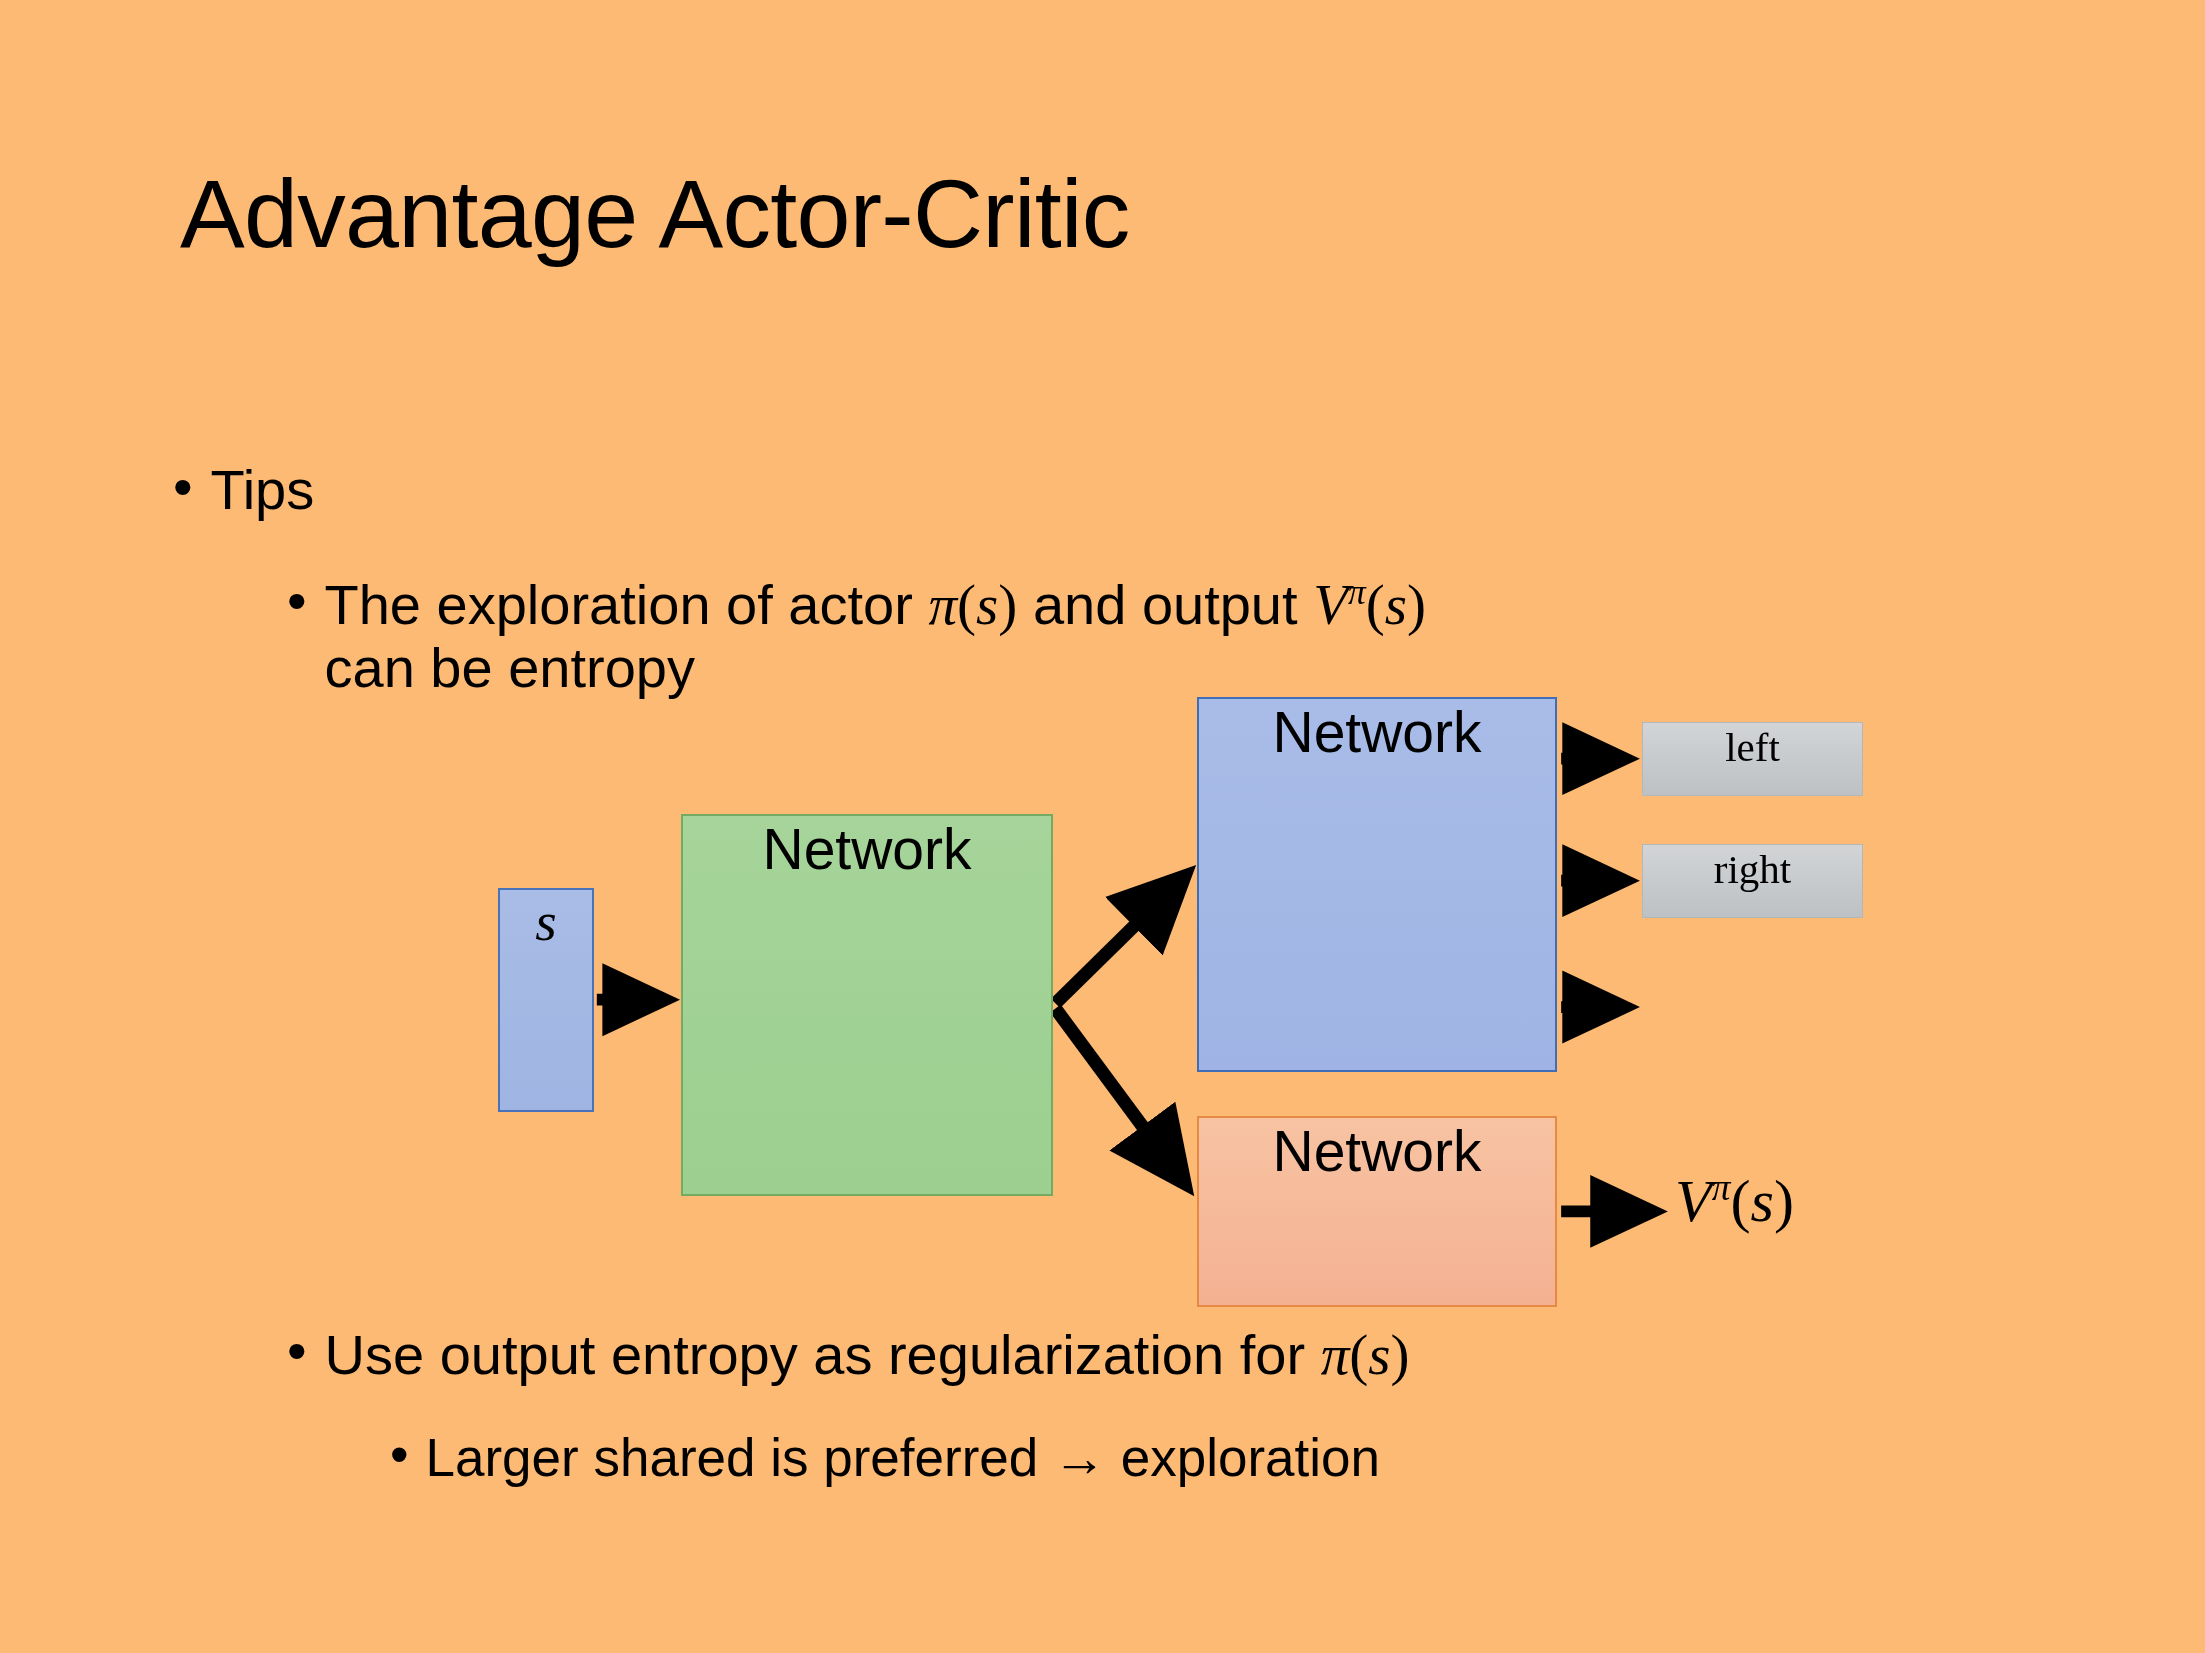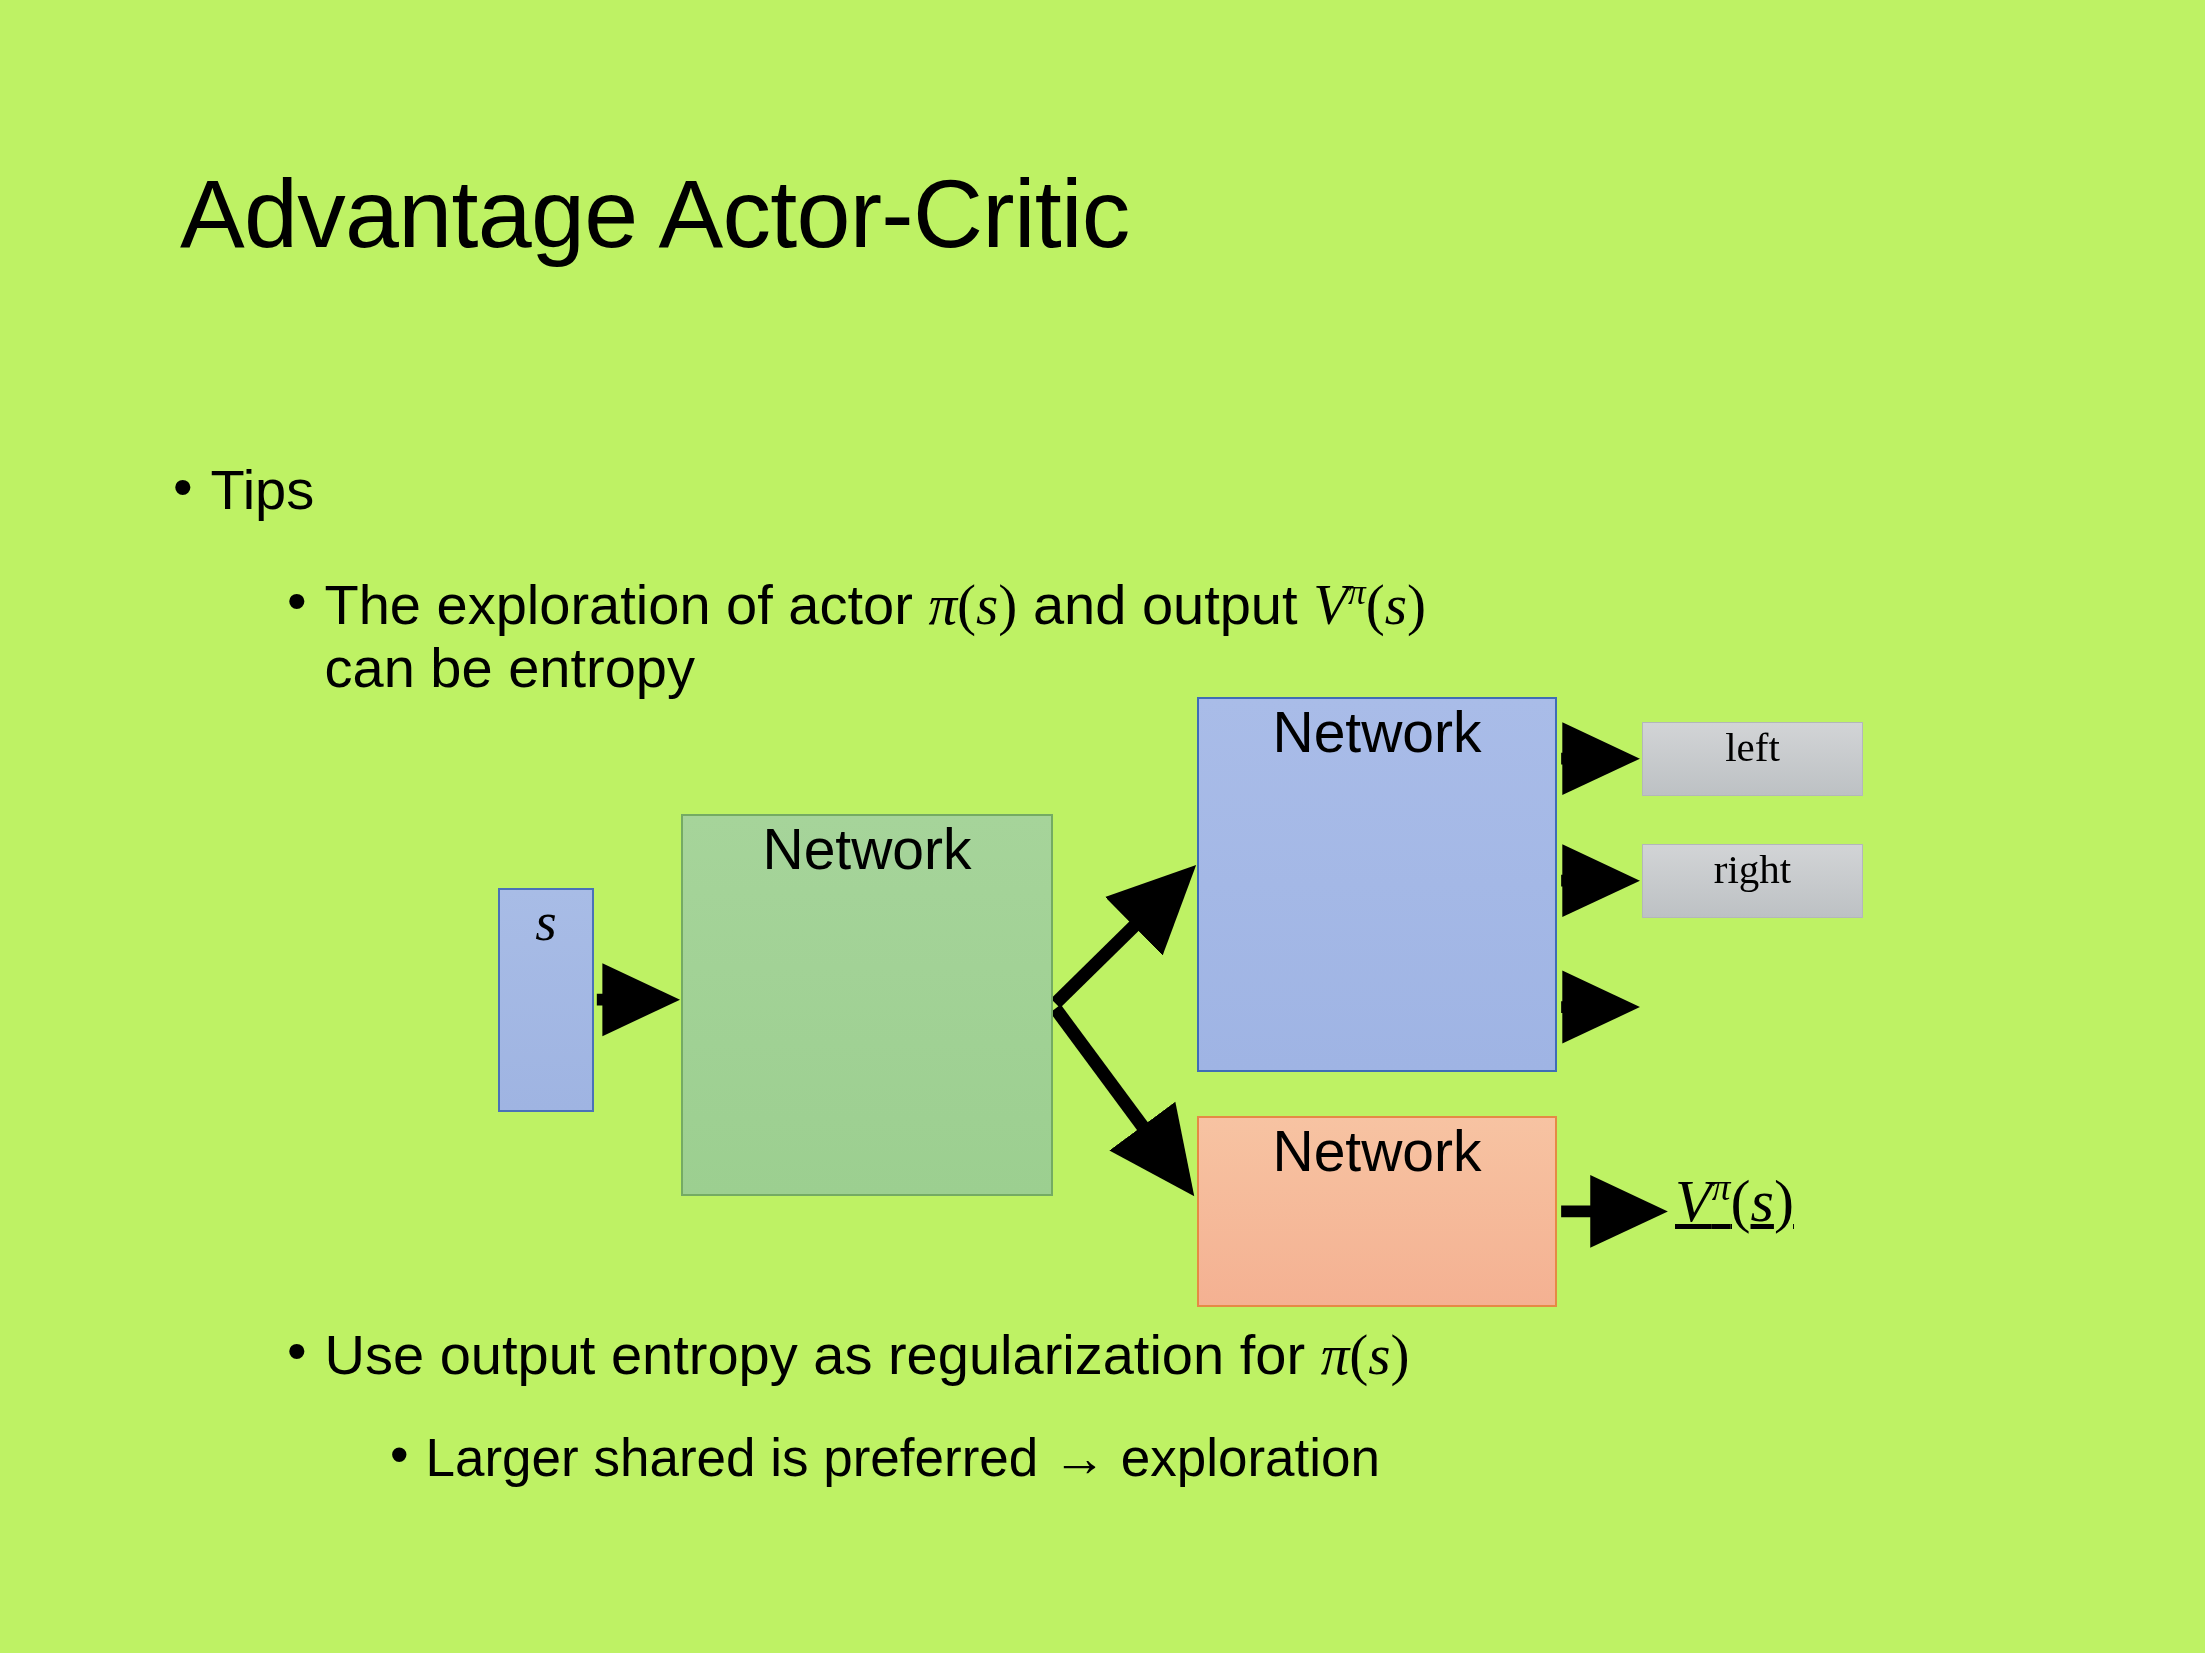--- a/index.html
+++ b/index.html
@@ -11,21 +11,21 @@
     width: 2205px;
     height: 1654px;
     font-family: "Liberation Sans", sans-serif;
     color: #000000;
     overflow: hidden;
   }
   .slide {
     position: relative;
     width: 2205px;
     height: 1654px;
-    background: #bef264;
+    background: #fdba74;
   }
 
   
   .slide-title {
     position: absolute;
     left: 180px;
     top: 165px;
     font-size: 97px;
     line-height: 1.0;
     font-weight: 400;
@@ -168,21 +168,20 @@
   #out-left  { left: 1642px; top: 722px; }
   #out-right { left: 1642px; top: 844px; }
   #out-fire  { left: 1642px; top: 970px; }
 
   #label-vpi {
     position: absolute;
     left: 1675px;
     top: 1166px;
     font-size: 59px;
     white-space: nowrap;
-    text-decoration: underline;
   }
 
   svg.arrows {
     position: absolute;
     left: 0; top: 0;
     width: 2205px;
     height: 1654px;
   }
 </style>
 </head>

